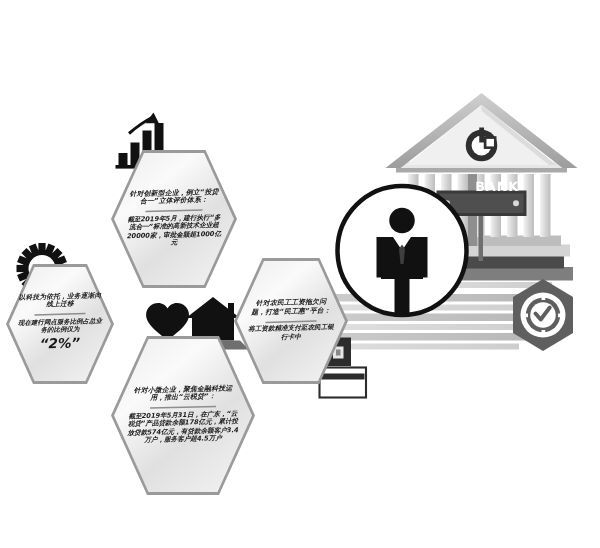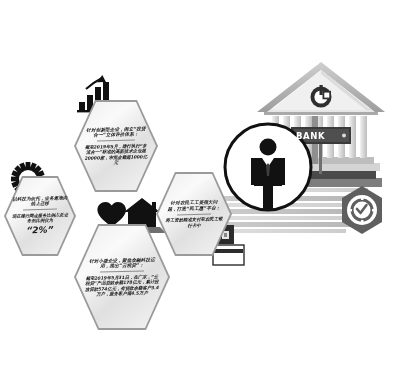--- a/index.html
+++ b/index.html
@@ -241,15 +241,15 @@
   <div class="hexwrap" id="hex-worker">
     <div class="hexborder"></div>
     <div class="hexinner"></div>
     <div class="hextext">
       <div class="hextitle">针对农民工工资拖欠问题，打造“民工惠”平台：</div>
       <div class="hexrule"></div>
       <div class="hexbody">将工资款精准支付至农民工银行卡中</div>
     </div>
   </div>
 
-  <div class="bankword" style="left:296px;top:131px;width:50px;text-align:left;font-size:8.5px;">BANK</div>
+  <div class="bankword" style="left:296px;top:120px;width:50px;text-align:right;font-size:8.5px;">BANK</div>
 
 </div>
 
 </body></html>

